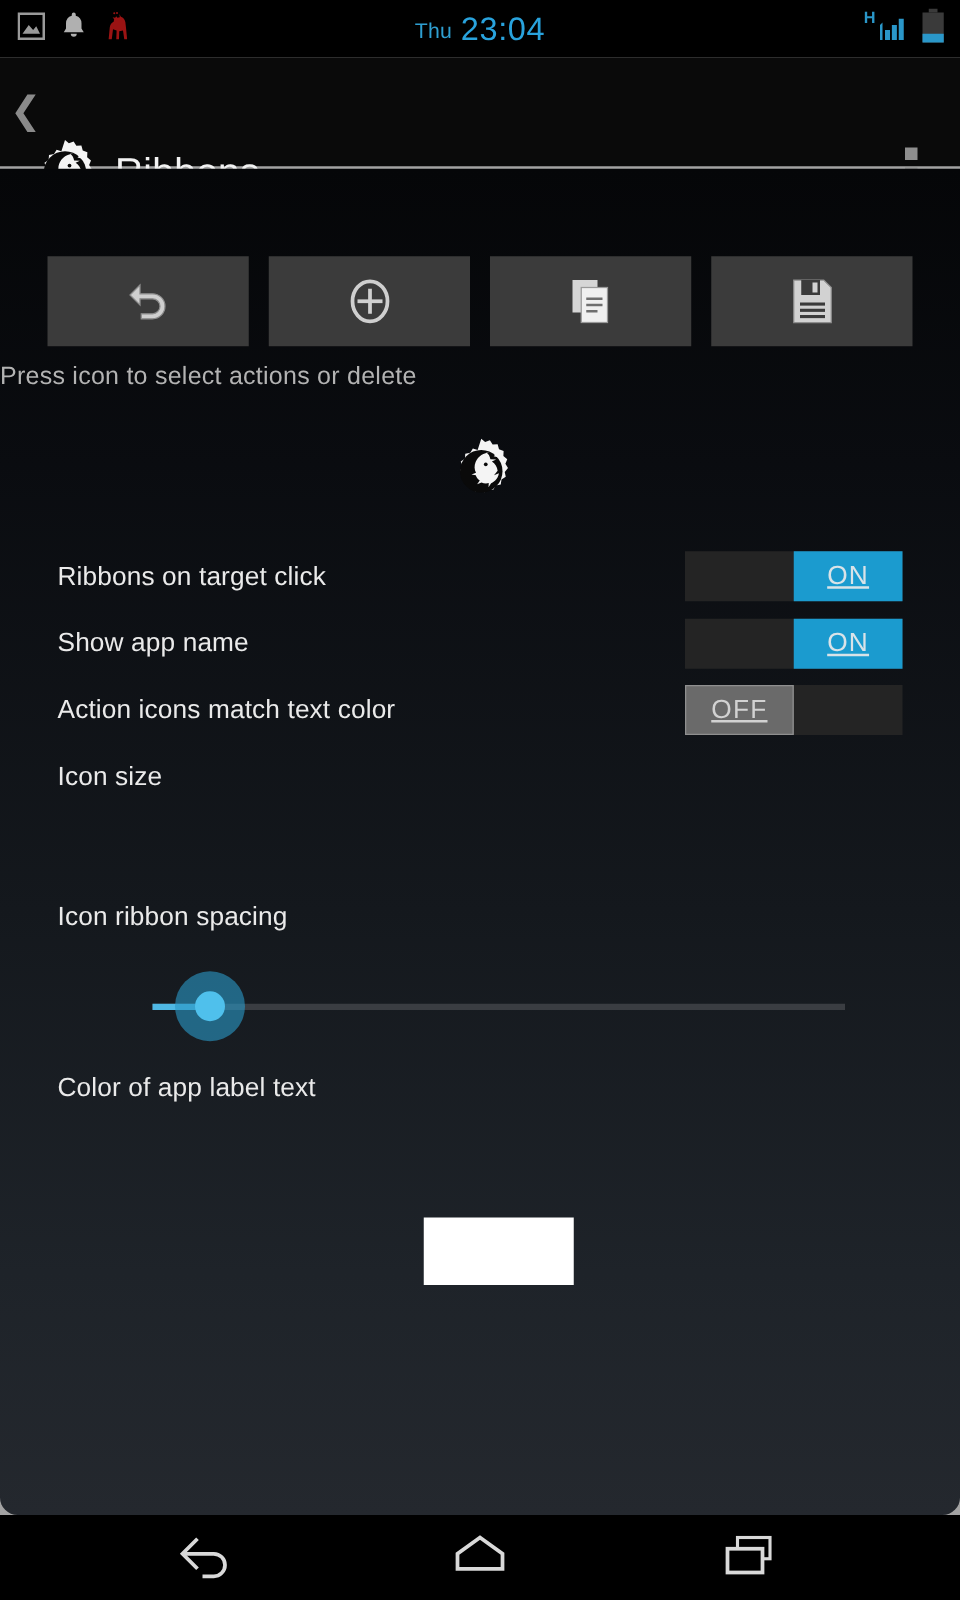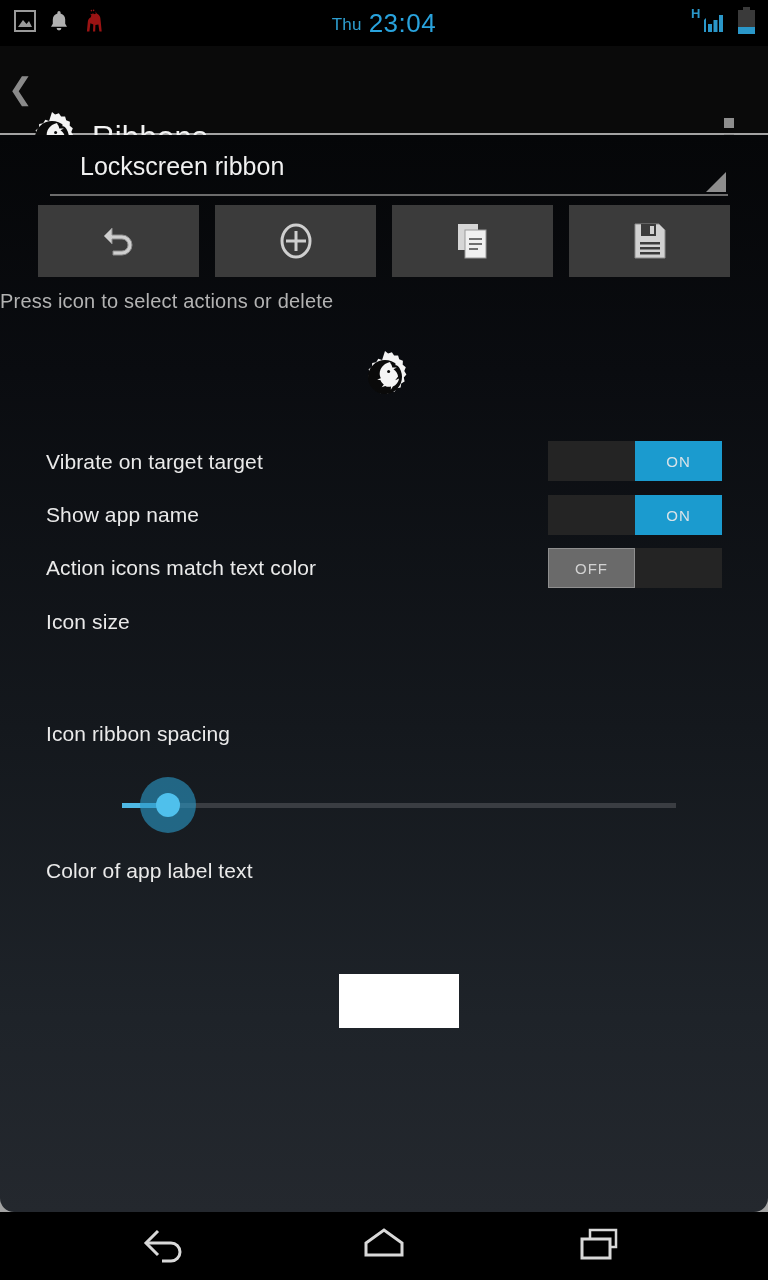--- a/index.html
+++ b/index.html
@@ -85,21 +85,21 @@
 
   
   .pref-row { position:absolute; left:46px; width:676px; height:40px; }
   .pref-label { font-size:21px; color:#eaeaea; position:absolute; left:0; top:5px; letter-spacing:.1px; }
 
   .switch { position:absolute; height:40px; }
   .sw-track { position:absolute; left:0; top:0; width:100%; height:100%; background:#242424; }
   .sw-thumb {
     position:absolute; top:0; width:50%; height:100%;
     display:flex; align-items:center; justify-content:center;
-    font-size:15px; letter-spacing:1px;
+    font-size:21px; letter-spacing:1px;text-decoration:underline;
   }
   .sw-on .sw-thumb { right:0; background:#1b9bcf; color:#d9e3e8; }
   .sw-off .sw-thumb { left:0; background:#6a6a6a; color:#d2d2d2; border:1px solid #8f8f8f; }
 
   
   #slider-wrap { position:absolute; left:46px; top:640px; width:676px; height:60px; }
   #slider-track { position:absolute; left:76px; top:28px; width:554px; height:5px; background:#3a3d42; }
   #slider-fill  { position:absolute; left:76px; top:28px; width:46px; height:5px; background:#4fb8e4; }
   #slider-halo {
     position:absolute; left:94px; top:2px; width:56px; height:56px;
@@ -197,24 +197,20 @@
       <i></i>
       <i></i>
       <i></i>
     </span>
 
     <div id="accent-line"></div>
   </div>
 
   <div id="content">
 
-    <div class="spinner" id="spinner-ribbon">
-      <span class="sp-text">Lockscreen ribbon</span>
-      <span class="sp-arrow"></span>
-    </div>
 
     <div id="toolbar">
 
       <div class="tb-btn">
         <span>
           <svg width="40" height="38" viewBox="0 0 40 38">
             <path d="M13 6 L5 14 L13 22 L13 17 h10 a6 6 0 0 1 0 12 h-9 v4 h9 a10 10 0 0 0 0-20 H13 Z" fill="#cfcfcf" stroke="#8d8d8d" stroke-width="1"></path>
           </svg>
         </span>
       </div>
@@ -263,21 +259,21 @@
           <path d="M28 2 l3.1 2.5 3.8-1.3 2.2 3.3 4-.1 1.1 3.9 3.7 1.5 -.2 4 3.1 2.5 -1.5 3.7 2.1 3.4 -2.6 3.1 .8 3.9 -3.4 2.1 -.6 4 -4 .8 -2 3.5 -3.9-.7 -3 2.7 -3.4-2.1 -3.7 1.5 -2.4-3.2 -4-.5 -.7-3.9 -3.5-2 .6-4 -2.6-3.1 1.9-3.5 -1.3-3.8 3.3-2.2 .3-4 4-.8 2.1-3.4 3.8 1.1 z"></path>
         </g>
         <circle cx="28" cy="28" r="17" fill="#0a0a0a"></circle>
         <path d="M35 13 c-5 0-9.5 3-11.5 7.6 -1.2 2.8-1.1 6 .3 8.6 l-3.6 1.3 3.4 .7 c.5 1.7 1.7 3.2 3.2 4.2 l-2.1 2.9 3.5-1.4 c1.8 .9 3.9 1.1 5.8 .5 l-.2 3.4 2.1-3.2 c3.3-1.4 5.7-4.4 6.2-8 l-3.9 1.6 2.9-3.6 c-.3-3.1-2-5.8-4.6-7.4 l3.4-1.6 -4.6-.2 c-.4-2.3-1.4-4.4-3.3-5.4 z" fill="#f4f4f4"></path>
         <circle cx="31.6" cy="22.4" r="1.5" fill="#0a0a0a"></circle>
         <path d="M38 16 l4.5-4.5 -1.3 5.3 z" fill="#f4f4f4"></path>
       </svg>
     </span>
 
     <div class="pref-row" style="top:310px;">
-      <span class="pref-label">Vibrate on target target</span>
+      <span class="pref-label">Ribbons on target click</span>
       <div class="switch sw-on" style="left:502px; top:-4px; width:174px;">
         <span class="sw-track"></span>
         <span class="sw-thumb">ON</span>
       </div>
     </div>
 
     <div class="pref-row" style="top:363px;">
       <span class="pref-label">Show app name</span>
       <div class="switch sw-on" style="left:502px; top:-3px; width:174px;">
         <span class="sw-track"></span>

